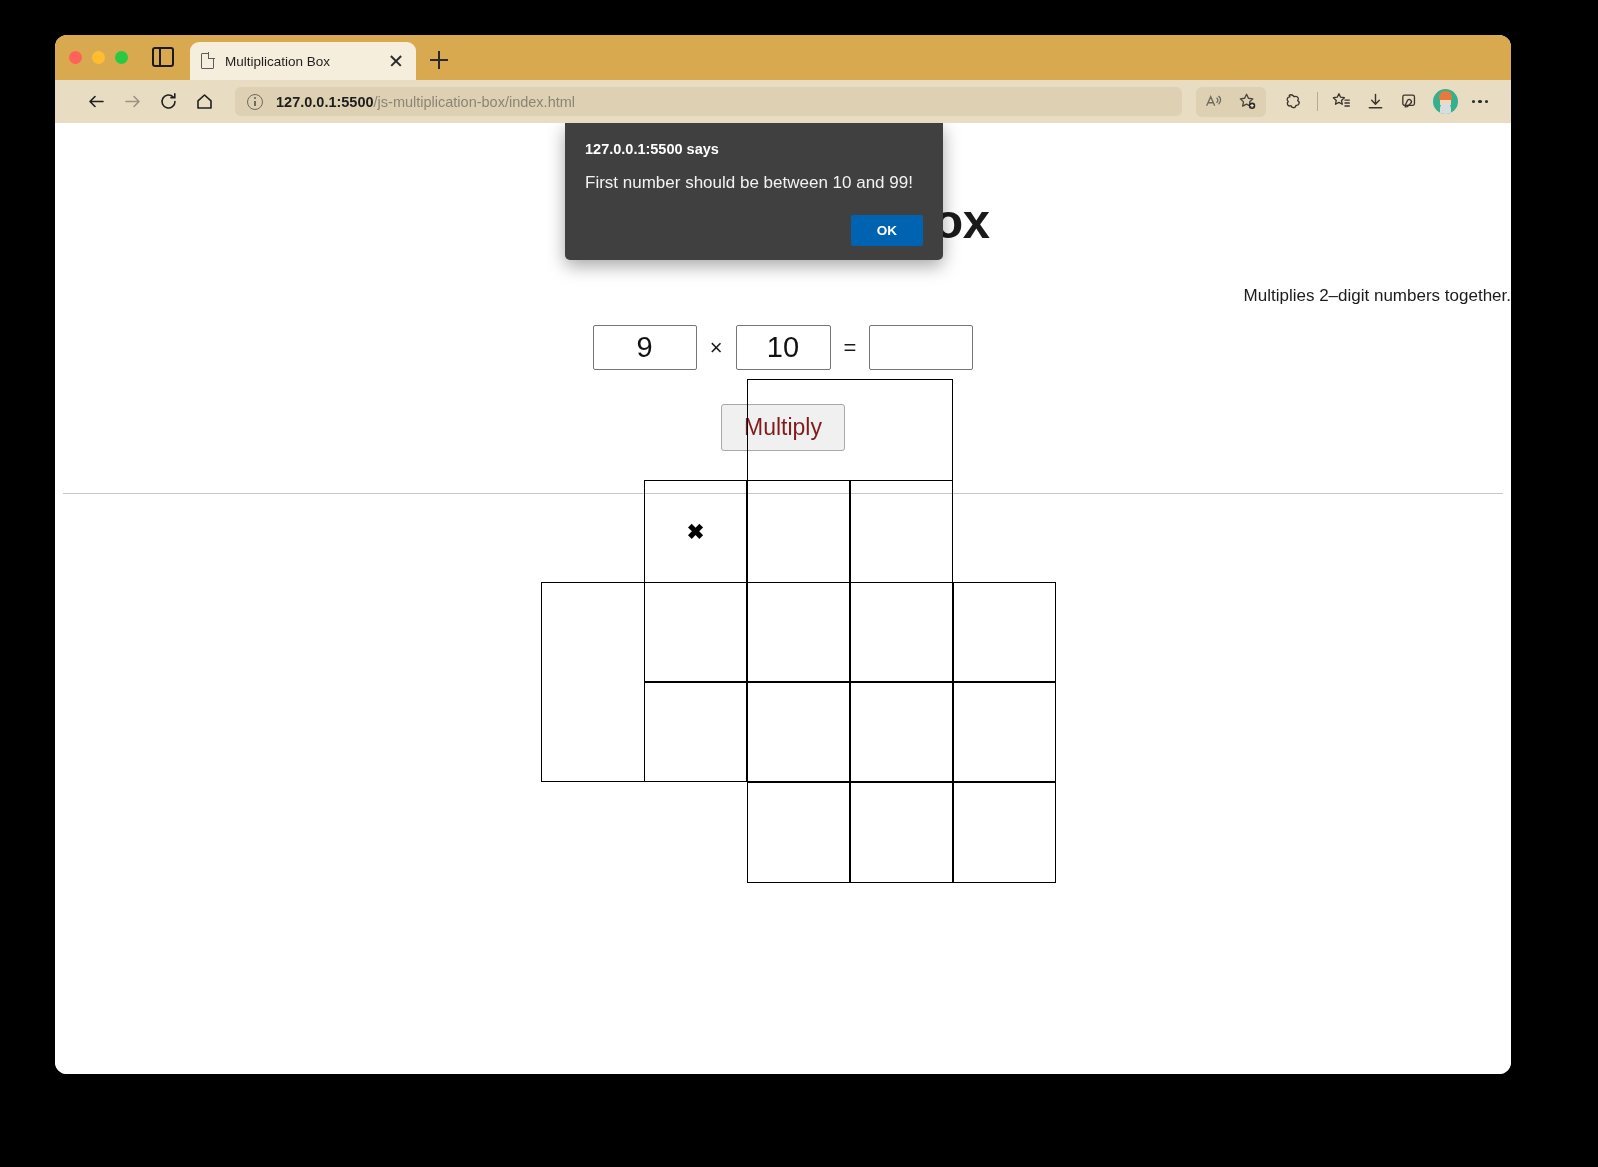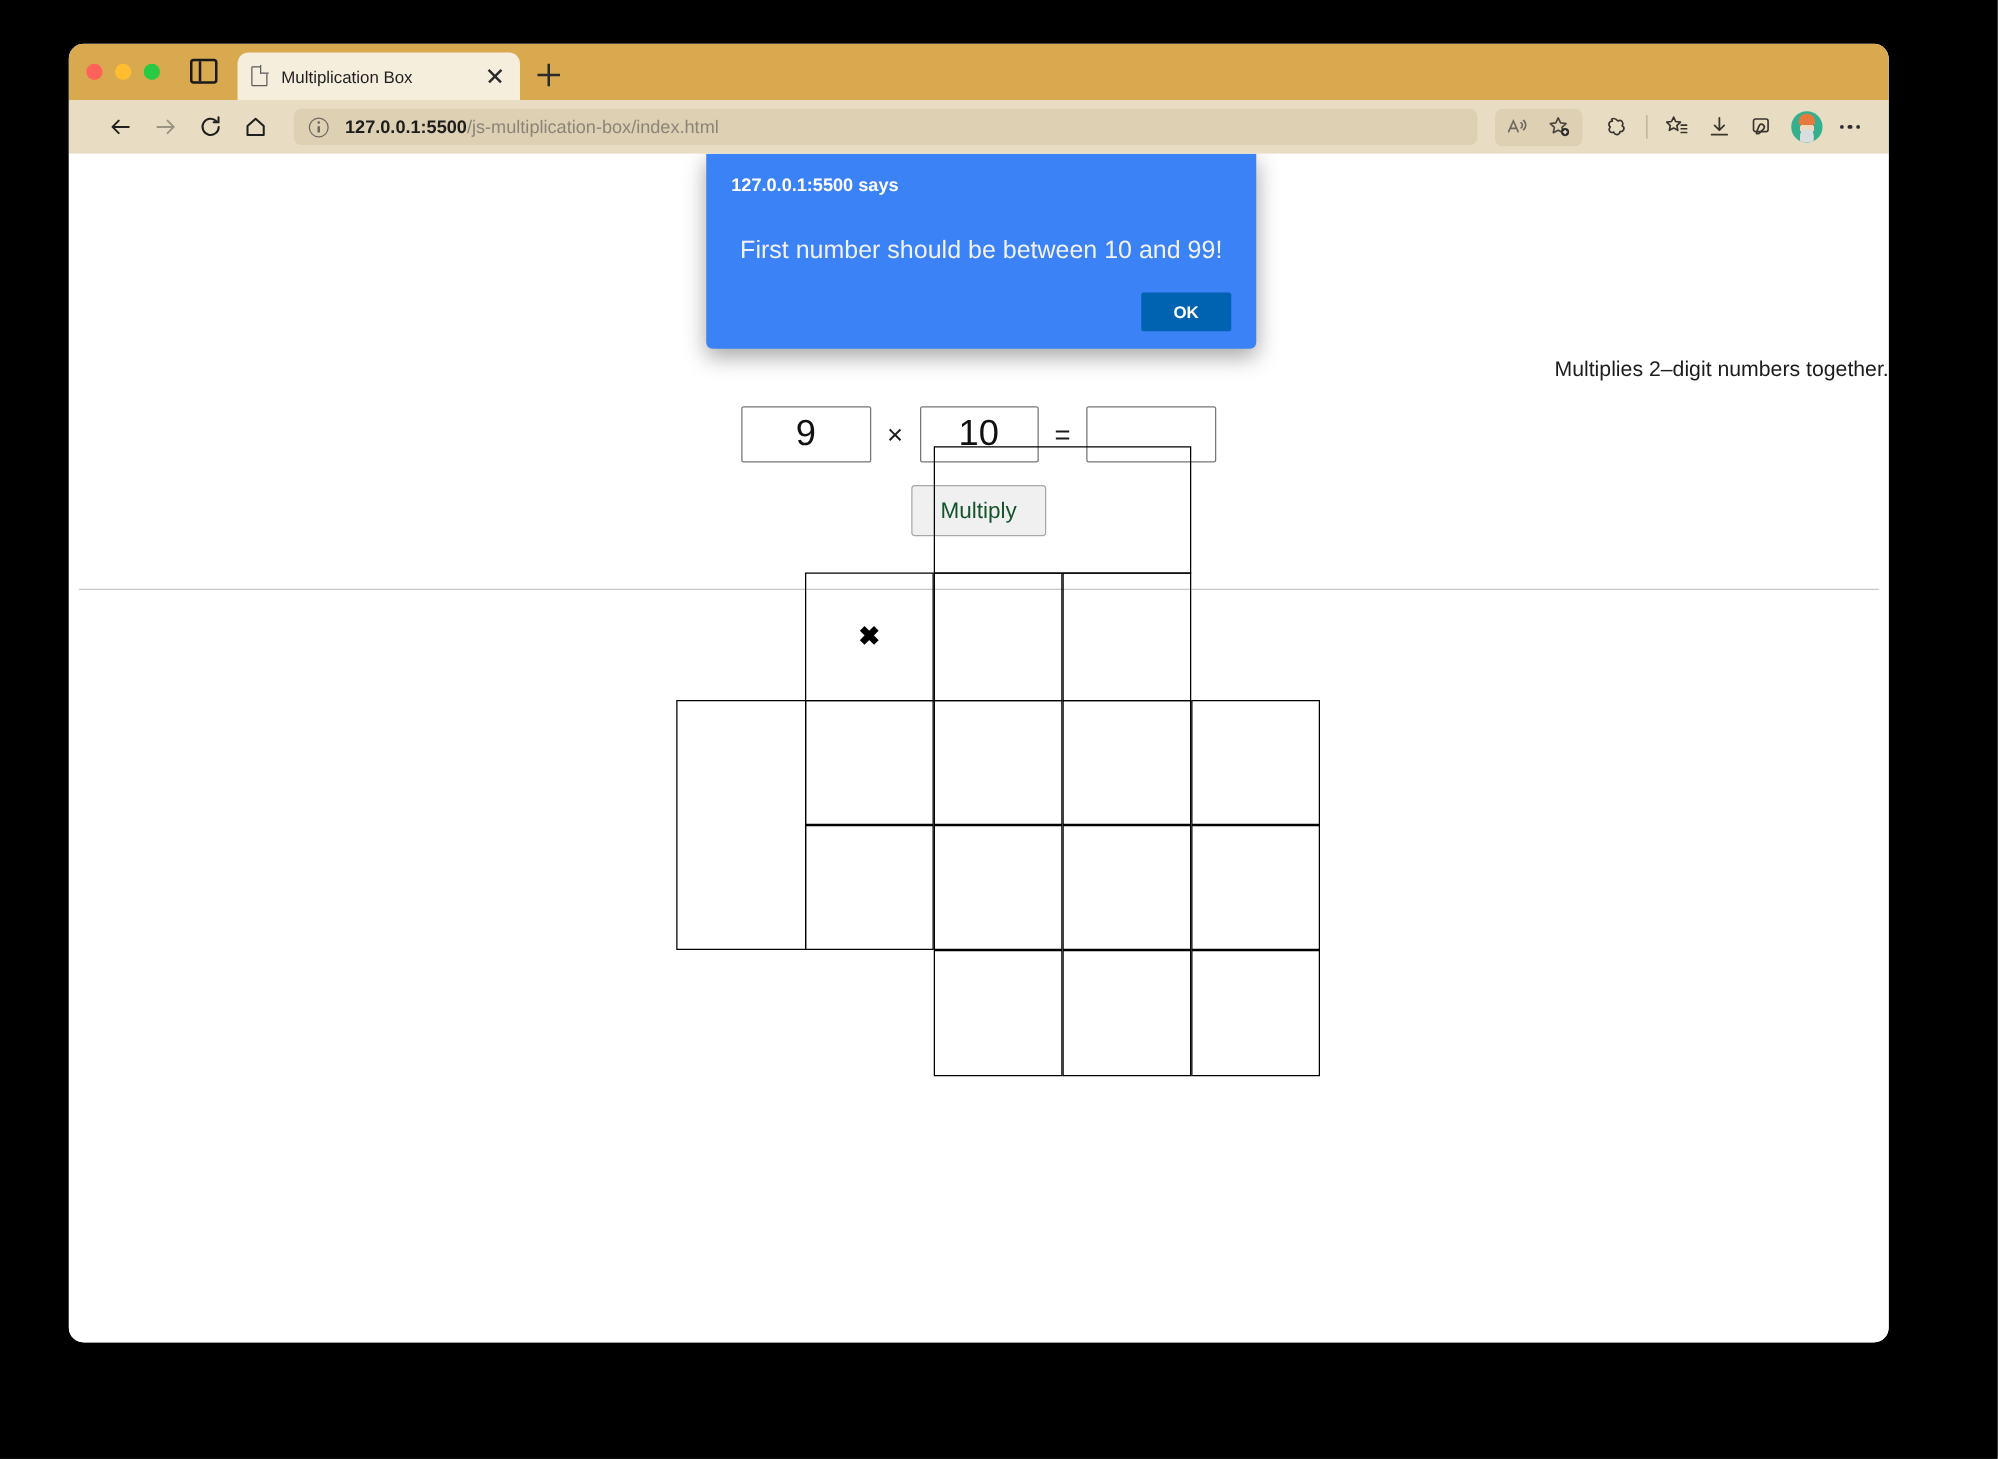--- a/index.html
+++ b/index.html
@@ -227,27 +227,27 @@
     color: #111;
     padding: 0 6px;
   }
   #input-a { width: 104px; }
   #input-b { width: 95px; }
   #input-result { width: 104px; }
   .op { font-size: 22px; color: #1a1a1a; }
 
   #multiply-btn {
     display: block;
-    margin: 18px auto 0;
+    margin: 34px auto 0;
     background: #f0f0f0;
     border: 1px solid #a8a8a8;
     border-radius: 3px;
     font-family: "Liberation Sans", sans-serif;
-    font-size: 18px;
-    color: #14532d;
+    font-size: 23px;
+    color: #7f1d1d;
     padding: 9px 22px;
     cursor: pointer;
   }
   #divider {
     margin: 42px 8px 0;
     height: 0;
     border: none;
     border-top: 1px solid #c8c8c8;
   }
 
@@ -270,37 +270,36 @@
   }
 
   
   #dialog-layer {
     position: absolute; inset: 0;
     pointer-events: none;
   }
   #dialog {
     position: absolute;
     left: 510px; top: 0;
-    width: 440px;
-    background: #3b82f6;
+    width: 378px;
+    background: #404040;
     border-radius: 0 0 5px 5px;
     padding: 18px 20px 14px;
     box-shadow: 0 6px 18px rgba(0,0,0,.35);
     pointer-events: auto;
   }
   #dialog-origin {
     font-size: 14.5px;
     font-weight: 700;
     color: #ffffff;
   }
   #dialog-message {
-    font-size: 20px;
+    font-size: 17px;
     color: #f2f2f2;
-    margin-top: 32px;
-    text-align: center;
+    margin-top: 16px;
   }
   #dialog-actions {
     display: flex; justify-content: flex-end;
     margin-top: 22px;
   }
   #dialog-ok {
     background: #0063b1;
     border: none;
     color: #fff;
     font-family: "Liberation Sans", sans-serif;

